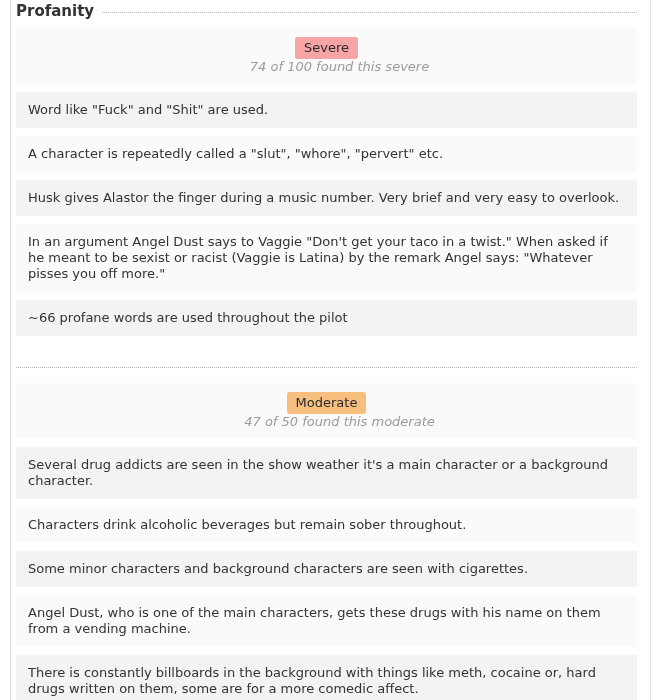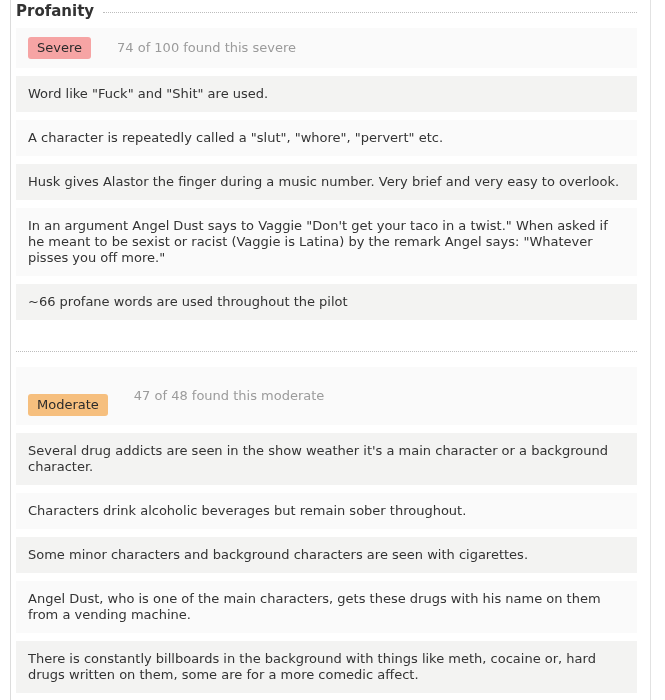--- a/index.html
+++ b/index.html
@@ -17,30 +17,30 @@
     display:flex;align-items:center;gap:9px;
     margin:0 0 8px 0;height:18px;
     font-size:15px;font-weight:bold;color:#333333;line-height:18px;
     white-space:nowrap;
   }
   .sec-head.spaced{margin-top:21px;}
   .sec-rule{flex:1 1 auto;border-top:1px dotted #bdbdbd;height:0;position:relative;top:1px;}
   .advisory-list{list-style:none;margin:0;padding:0;}
   .row{
     width:597px;padding:10px 12px;margin:0 0 8px 0;
-    font-size:13px;line-height:16px;color:#333333;
+    font-size:13px;line-height:16px;color:#333333;flex-direction:column;
   }
   .row:nth-child(odd){background:#fafafa;}
   .row:nth-child(even){background:#f3f3f2;}
   .status-row{padding:9px 12px;display:flex;align-items:center;}
   .badge{
     display:inline-block;padding:3px 9px;border-radius:3px;
     font-size:13px;line-height:16px;font-weight:normal;color:#2b2b2b;
   }
-  .meta{margin-left:26px;color:#9b9b9b;font-size:13px;line-height:16px;}
+  .meta{margin-left:26px;color:#9b9b9b;font-size:13px;line-height:16px;font-style:italic;}
   .partial-section .sec-head{margin-bottom:0;}
 </style>
 </head>
 <body>
 
 <div class="v-line v-line-left"></div>
 <div class="v-line v-line-right"></div>
 
 <div class="content">
 
@@ -61,22 +61,22 @@
       <li class="row">~66 profane words are used throughout the pilot</li>
     </ul>
   </section>
 
   <section>
     <h4 class="sec-head spaced">
       <span class="sec-rule"></span>
     </h4>
     <ul class="advisory-list">
       <li class="row status-row">
-        <span class="badge" style="background-color: rgb(246, 191, 126); color: rgb(43, 43, 43); margin-top: 18px;">Moderate</span>
-        <span class="meta">47 of 48 found this moderate</span>
+        <span class="badge" style="background-color: rgb(246, 191, 126); color: rgb(43, 43, 43);">Moderate</span>
+        <span class="meta">47 of 50 found this moderate</span>
       </li>
       <li class="row">Several drug addicts are seen in the show weather it's a main character or a background character.</li>
       <li class="row">Characters drink alcoholic beverages but remain sober throughout.</li>
       <li class="row">Some minor characters and background characters are seen with cigarettes.</li>
       <li class="row">Angel Dust, who is one of the main characters, gets these drugs with his name on them from a vending machine.</li>
       <li class="row">There is constantly billboards in the background with things like meth, cocaine or, hard drugs written on them, some are for a more comedic affect.</li>
     </ul>
   </section>
 
   <section class="partial-section">

